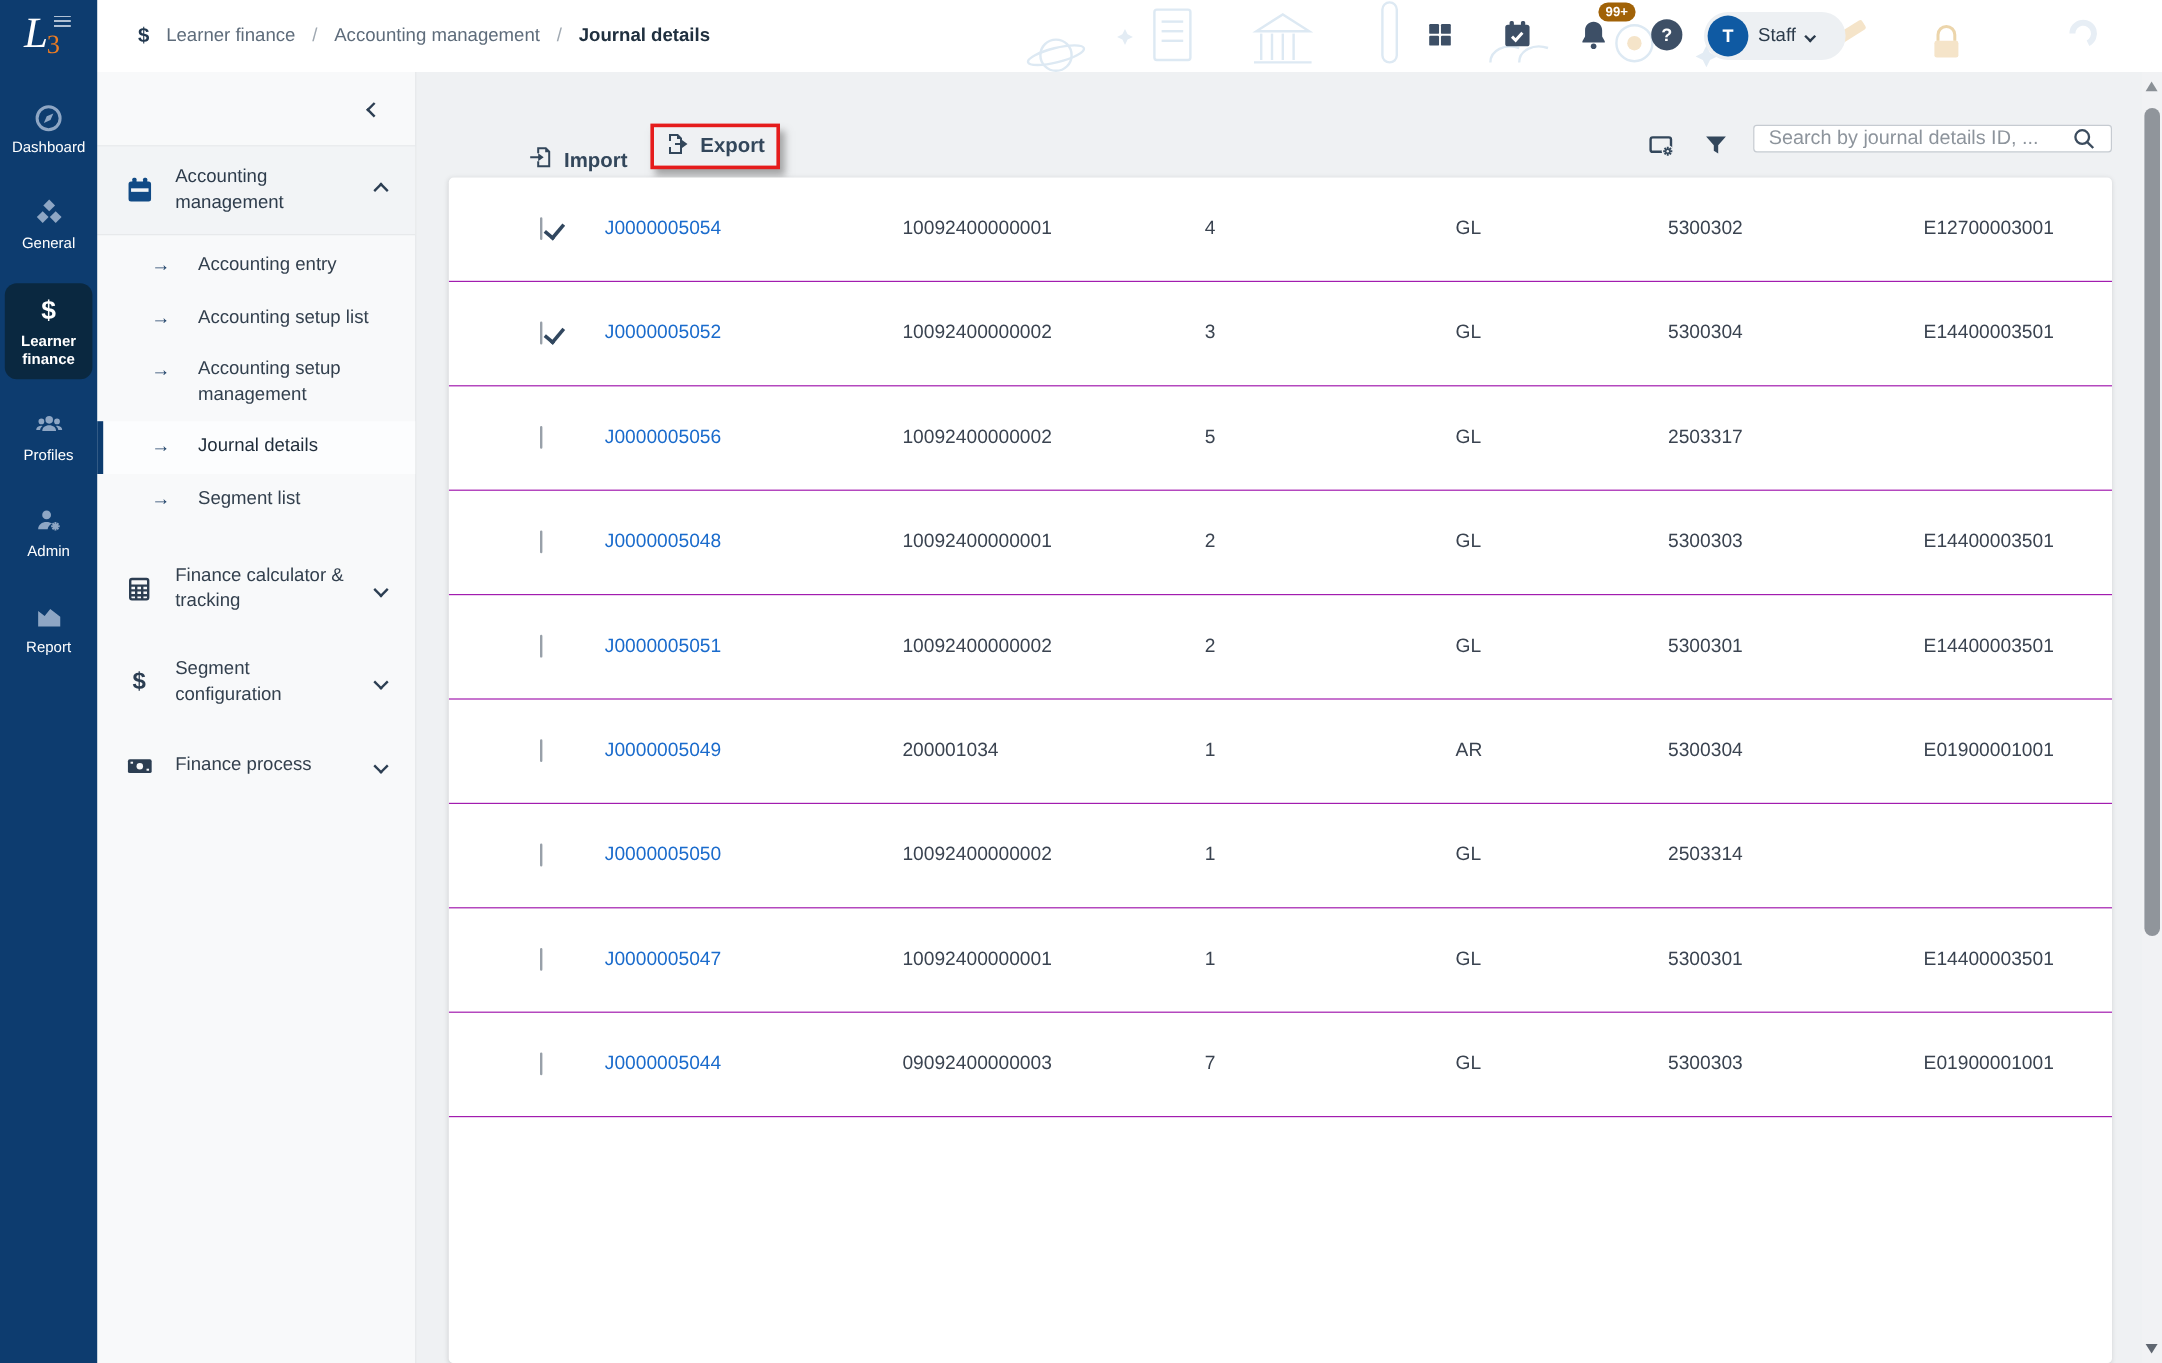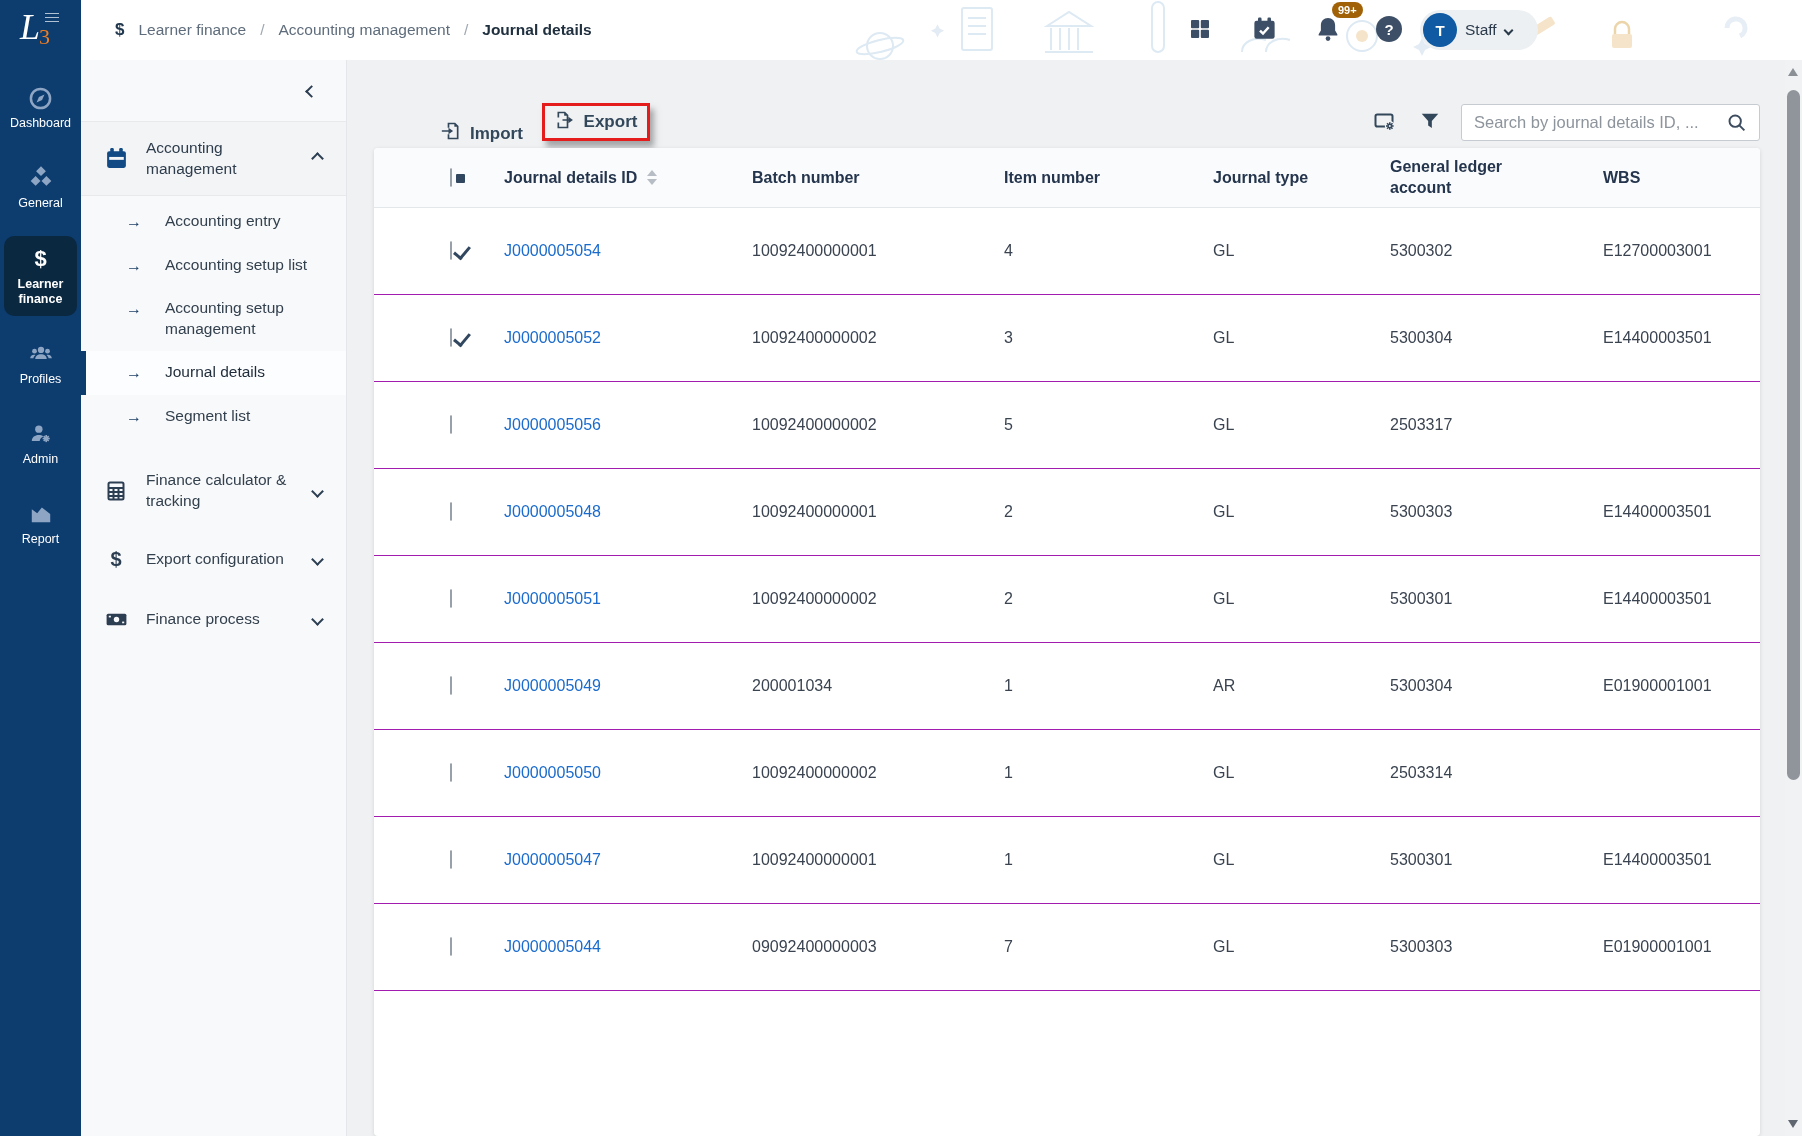--- a/index.html
+++ b/index.html
@@ -70,21 +70,21 @@
   .dollar-ic { font-size:20px; font-weight:700; color:#2c3e52; }
 
   
   .content { position:absolute; left:347px; top:60px; width:1438px; height:1076px; background:#eff1f3; z-index:3; }
   .btn { display:flex; align-items:center; gap:9px; font-size:17px; font-weight:700; color:#33475b; cursor:pointer; }
   .btn-import { position:absolute; left:94px; top:61px; }
   .export-box { position:absolute; left:195px; top:43px; width:108px; height:38px; border:3px solid #e51c1c;
     display:flex; align-items:center; justify-content:center; box-shadow:4px 6px 6px rgba(90,90,90,.5); }
   .ic-tablegear { position:absolute; left:1026px; top:50px; cursor:pointer; }
   .ic-funnel { position:absolute; left:1072px; top:50px; cursor:pointer; }
-  .search-wrap { position:absolute; left:1114px; top:44px; width:299px; height:37px; background:#fff;
+  .search-wrap { position:absolute; left:1114px; top:44px; width:299px; height:23px; background:#fff;
     border:1px solid #c6cbd1; border-radius:3px; display:flex; align-items:center; padding:0 12px; }
   .search-wrap input { border:none; outline:none; flex:1; font-size:16.5px; color:#333; font-family:inherit; background:transparent; }
   .search-wrap input::placeholder { color:#8d949c; }
 
   
   .card { position:absolute; left:27px; top:88px; width:1386px; height:988px; background:#fff; border-radius:4px;
     box-shadow:0 1px 4px rgba(0,0,0,.12); overflow:hidden; }
   .thead, .trow { display:grid; grid-template-columns:130px 248px 252px 209px 177px 213px 1fr; align-items:center; }
   .thead { height:60px; background:#fafbfc; border-bottom:1px solid #e4e7ea; font-size:16px; font-weight:700; color:#24354d; }
   .th2 { display:flex; align-items:center; }
@@ -314,21 +314,21 @@
             <line x1="4.5" y1="13" x2="19.5" y2="13"></line>
             <line x1="4.5" y1="17" x2="19.5" y2="17"></line>
           </svg>
       </span>
       <span class="sec-label">Finance calculator &amp; tracking</span>
       <span class="chev down"></span>
     </div>
 
     <div class="sec-item">
       <span class="sec-ic dollar-ic">$</span>
-      <span class="sec-label">Export configuration</span>
+      <span class="sec-label">Segment configuration</span>
       <span class="chev down"></span>
     </div>
 
     <div class="sec-item">
       <span class="sec-ic">
         <svg width="25" height="25" viewBox="0 0 24 24">
             <rect x="2.5" y="6.5" width="19" height="11" rx="1.5" fill="#2c3e52"></rect>
             <circle cx="12" cy="12" r="2.6" fill="#f8f9fa"></circle>
             <rect x="4.6" y="8.4" width="2" height="1.6" fill="#f8f9fa"></rect>
             <rect x="17.4" y="14" width="2" height="1.6" fill="#f8f9fa"></rect>
@@ -387,35 +387,20 @@
       <input placeholder="Search by journal details ID, ..." style="">
       <span style="display:flex;">
         <svg width="21" height="21" viewBox="0 0 24 24" fill="none" stroke="#3c4c5e" stroke-width="2.2">
             <circle cx="10.5" cy="10.5" r="6.5"></circle>
             <line x1="15.3" y1="15.3" x2="21" y2="21"></line>
           </svg>
       </span>
     </div>
 
     <div class="card">
-      <div class="thead">
-        <div><span class="cb indeterminate"></span></div>
-        <div class="th2">
-          <span>Journal details ID</span>
-          <span class="sort">
-              <i class="s-up"></i>
-              <i class="s-dn"></i>
-            </span>
-        </div>
-        <div>Batch number</div>
-        <div>Item number</div>
-        <div>Journal type</div>
-        <div class="th-gl">General ledger account</div>
-        <div>WBS</div>
-      </div>
 
       <div class="trow">
         <div><span class="cb checked"></span></div>
         <a class="link">J0000005054</a>
         <div>10092400000001</div>
         <div>4</div>
         <div>GL</div>
         <div>5300302</div>
         <div>E12700003001</div>
       </div>

